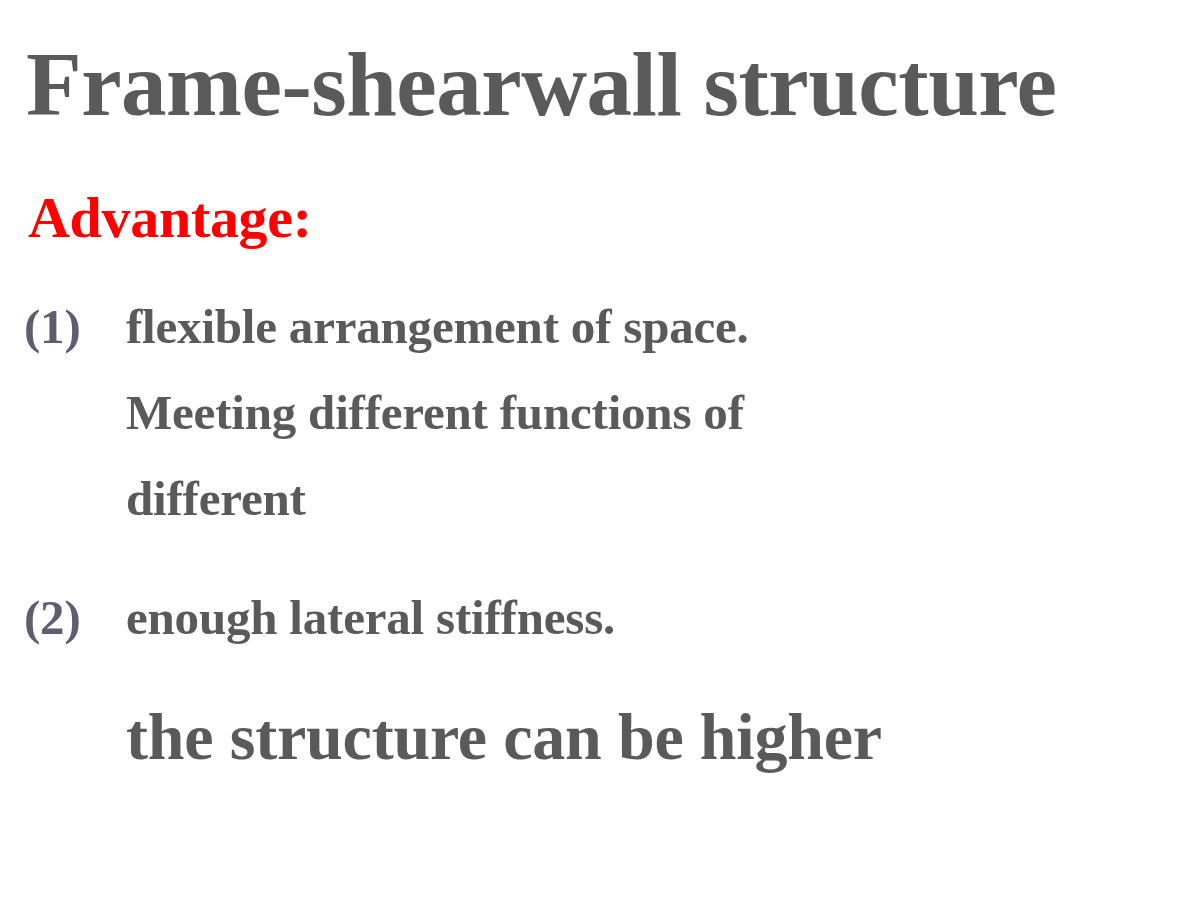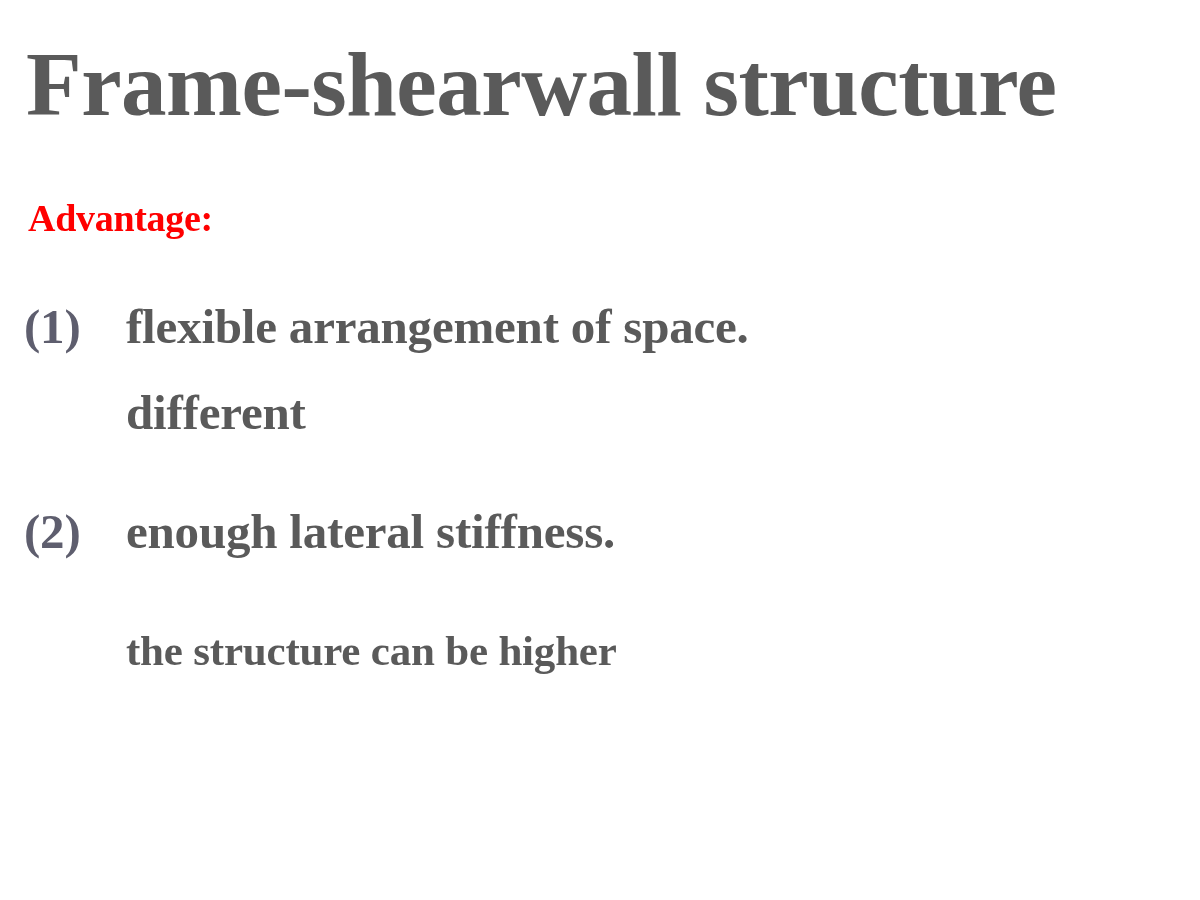--- a/index.html
+++ b/index.html
@@ -40,21 +40,21 @@
   
   .body-block {
     position: absolute;
     left: 0;
     top: 186px;
     width: 1200px;
   }
 
   .heading-advantage {
     margin: 0 0 34px 28px;
-    font-size: 38px;
+    font-size: 58px;
     line-height: 64px;
     font-weight: bold;
     color: #ff0000;
     letter-spacing: -0.3px;
   }
 
   .bullet-list {
     margin: 0;
     padding: 0;
     list-style: none;
@@ -88,21 +88,21 @@
   }
 
   .bullet-line {
     display: block;
     white-space: nowrap;
   }
 
   
   .trailing-line {
     margin: 33px 0 0 126px;
-    font-size: 43px;
+    font-size: 66px;
     line-height: 86px;
     font-weight: bold;
     color: #5a5a5a;
     letter-spacing: -0.2px;
     white-space: nowrap;
   }
 </style>
 </head>
 <body>
 
@@ -112,20 +112,21 @@
 
   <div class="body-block">
 
     <div class="heading-advantage">Advantage:</div>
 
     <ul class="bullet-list">
 
       <li class="bullet-item">
         <span class="bullet-marker">(1)</span>
         <span class="bullet-line">flexible arrangement of space.</span>
+        <span class="bullet-line">Meeting different functions of</span>
         <span class="bullet-line">different</span>
       </li>
 
       <li class="bullet-item">
         <span class="bullet-marker">(2)</span>
         <span class="bullet-line">enough lateral stiffness.</span>
       </li>
 
     </ul>
 

